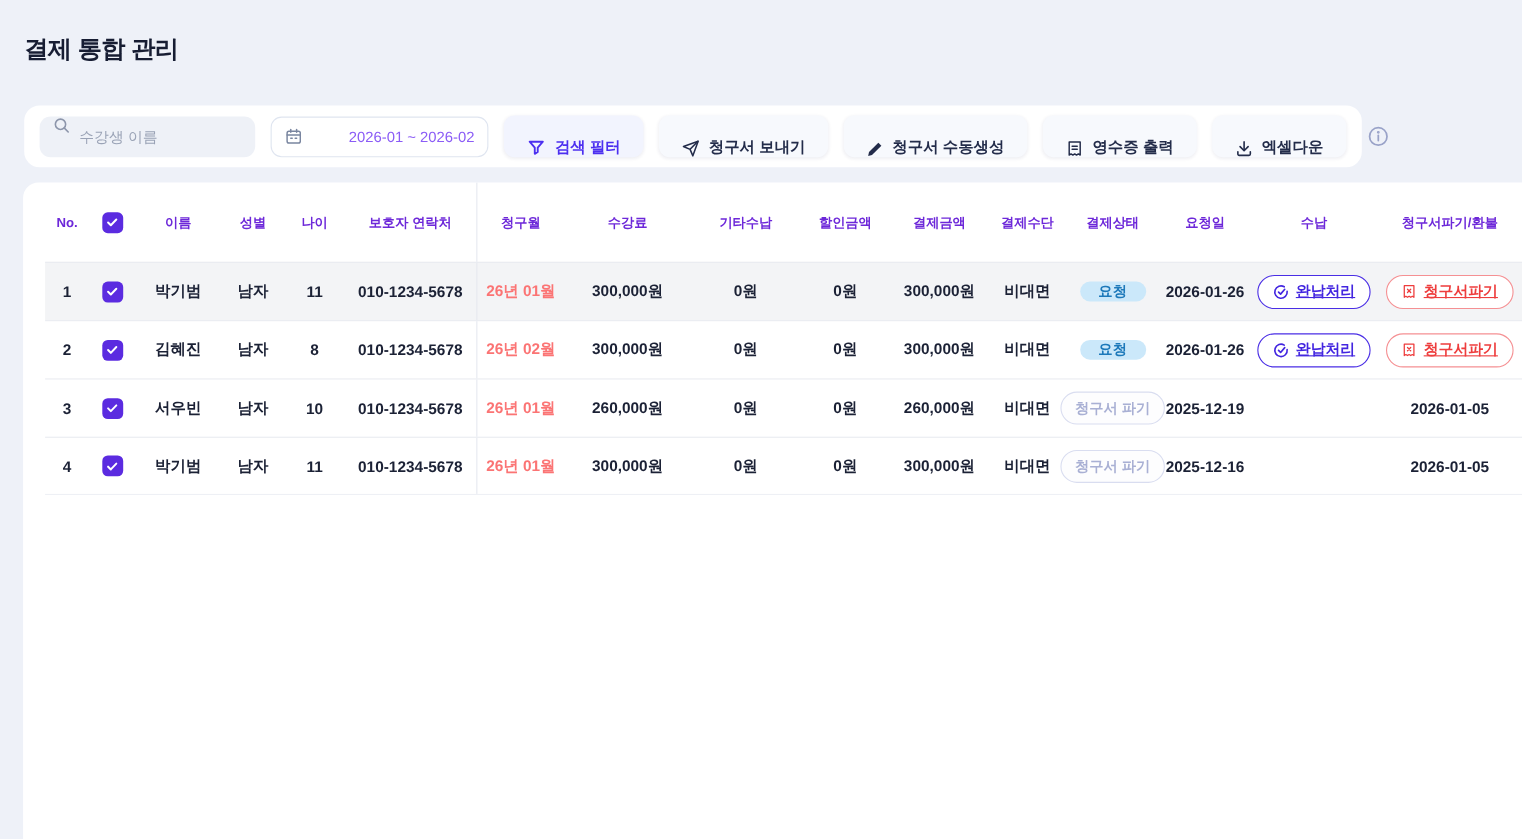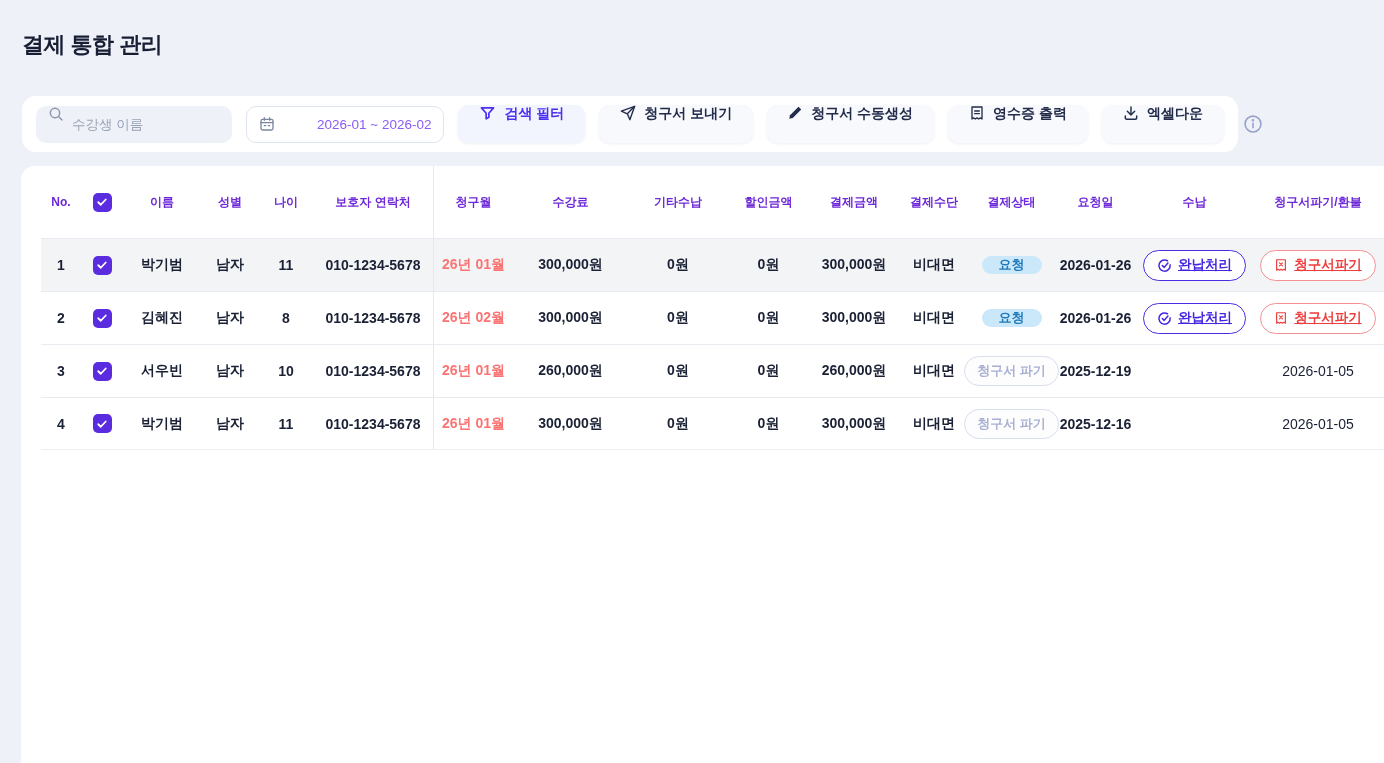--- a/index.html
+++ b/index.html
@@ -32,21 +32,21 @@
   .search-box input::placeholder { color:#9aa3b6; }
   .date-box {
     width:216px; height:37px; background:#ffffff;
     border:1px solid #dfe5f0; border-radius:10px;
     display:flex; align-items:center; padding:0 12px; gap:9px;
     color:#8b5cf6; font-size:13.5px; cursor:pointer;justify-content:space-between;
   }
   .tb-btn {
     height:38px; border:none; border-radius:10px; cursor:pointer;
     background:#f7f9fd; color:#232c4a;
-    display:flex; align-items:flex-start; gap:8px; padding:0 21px;
+    display:flex; align-items:flex-end; gap:8px; padding:0 21px;
     font-family:inherit; font-size:14px; font-weight:700;
     box-shadow:0 1px 3px rgba(25,35,80,0.07);
     white-space:nowrap;
   }
   .tb-btn.accent { background:#f2f4fe; color:#4c2ff0; }
   .tb-btn.danger { color:#e8432a; }
   .tb-btn svg { flex:none; }
   .info-circle {
     position:absolute; left:1243px; top:114px; width:20px; height:20px;
     color:#99a2c8; cursor:pointer;
@@ -85,21 +85,21 @@
     border:1px solid #d9ddf0; padding:5px 12px; border-radius:15px; white-space:nowrap;
   }
   
   .act {
     display:flex; align-items:center; gap:6px; cursor:pointer;
     background:#ffffff; border-radius:17px; height:31px; padding:13px 13px;
     font-family:inherit; font-size:13.5px; font-weight:700; white-space:nowrap;text-decoration:underline;
   }
   .act.paid { border:1.5px solid #4a2ee5; color:#4326e0; }
   .act.destroy { border:1.5px solid #f59093; color:#ee3d3d; }
-  .ref-date { font-weight:400; }
+  .ref-date { font-weight:700; }
 </style>
 </head>
 <body>
 
 <div class="page-title">결제 통합 관리</div>
 
 <div class="toolbar-card">
   <div class="search-box">
     <span style="display:flex">
       <svg width="16" height="16" viewBox="0 0 24 24" fill="none" stroke="currentColor" stroke-width="2.2" stroke-linecap="round">

